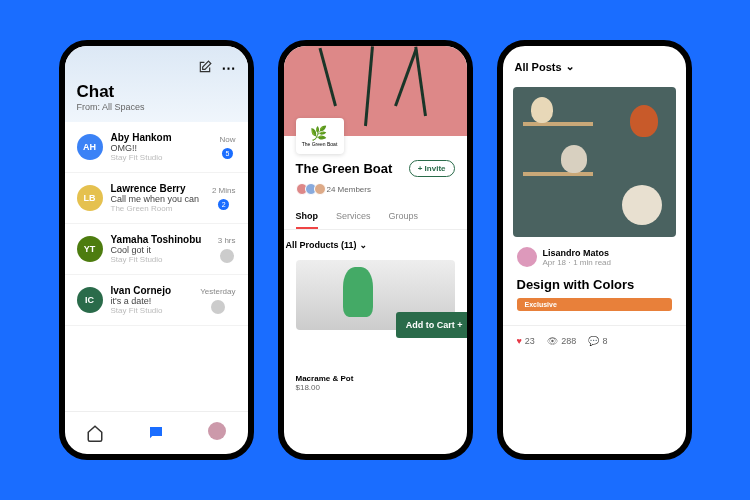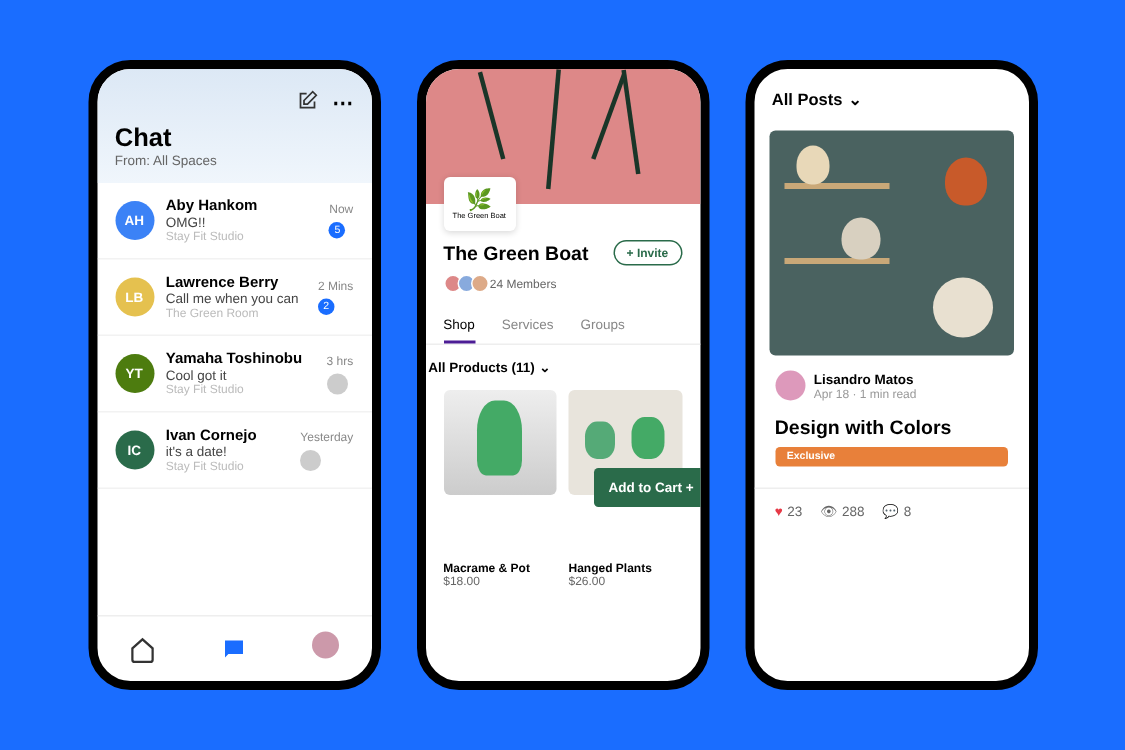--- a/index.html
+++ b/index.html
@@ -10,39 +10,39 @@
 .p1-title{font-size:17px;font-weight:700;margin-top:6px}
 .p1-sub{font-size:9px;color:#666}
 .p1-search{background:#fff;border-radius:6px;padding:6px 8px;margin-top:8px;display:flex;align-items:center;gap:6px;font-size:10px;color:#999;box-shadow:0 1px 3px rgba(0,0,0,.08)}
 .p1-list{flex:1;overflow:hidden}
 .p1-row{display:flex;align-items:center;padding:10px 12px;border-bottom:1px solid #f2f2f2;gap:8px}
 .avatar{width:26px;height:26px;border-radius:50%;display:flex;align-items:center;justify-content:center;font-size:9px;font-weight:600;color:#fff;flex-shrink:0}
 .p1-body{flex:1;min-width:0}
 .p1-name{font-size:10px;font-weight:700}
 .p1-msg{font-size:9px;color:#444}
 .p1-studio{font-size:8px;color:#bbb}
-.p1-meta{display:flex;flex-direction:column;align-items:flex-start;gap:4px}
+.p1-meta{display:flex;flex-direction:column;align-items:center;gap:4px}
 .p1-time{font-size:8px;color:#888}
 .badge{width:11px;height:11px;border-radius:50%;background:#1a6dff;color:#fff;font-size:7px;display:flex;align-items:center;justify-content:center}
 .mini{width:14px;height:14px;border-radius:50%;background:#ccc}
 .p1-nav{display:flex;justify-content:space-around;align-items:center;padding:10px 0;border-top:1px solid #eee}
 .p1-nav span{font-size:16px}
 .p2-hero{height:90px;background:#d88;position:relative}
 .leaf{position:absolute;width:3px;height:60px;background:#1a3528;transform-origin:bottom}
 .p2-logo{position:absolute;bottom:-18px;left:12px;width:48px;height:36px;background:#fff;border-radius:4px;display:flex;flex-direction:column;align-items:center;justify-content:center;font-size:5px;box-shadow:0 1px 4px rgba(0,0,0,.15)}
 .p2-head{padding:24px 12px 8px}
 .p2-titlerow{display:flex;justify-content:space-between;align-items:center}
 .p2-title{font-size:13px;font-weight:700}
 .invite{border:1px solid #2a6b4a;color:#2a6b4a;border-radius:12px;padding:3px 8px;font-size:8px;font-weight:600}
 .p2-members{display:flex;align-items:center;gap:4px;margin-top:6px;font-size:8px;color:#666}
 .memav{display:flex}
 .memav div{width:12px;height:12px;border-radius:50%;margin-right:-3px;border:1px solid #fff}
 .tabs{display:flex;gap:18px;padding:0 12px;border-bottom:1px solid #eee;margin-top:8px;font-size:9px}
 .tab{padding-bottom:6px;color:#888}
-.tab.active{color:#000;font-weight:400;border-bottom:2px solid #4c1d95}
+.tab.active{color:#000;font-weight:700;border-bottom:2px solid #ef4444}
 .p2-filter{padding:10px 2px;font-size:9px;font-weight:600;display:flex;align-items:center;gap:3px}
 .p2-prods{display:flex;gap:8px;padding:0 12px;position:relative}
 .prod{flex:1}
 .prod-img{height:70px;border-radius:4px;background:#ddd;position:relative;overflow:hidden}
 .prod-name{font-size:8px;font-weight:600;margin-top:44px}
 .prod-price{font-size:8px;color:#666}
 .cartbtn{position:absolute;right:-6px;top:52px;background:#2a6b4a;color:#fff;font-size:9px;font-weight:600;padding:8px 10px;border-radius:3px;z-index:2}
 .p3-top{padding:14px 12px;font-size:11px;font-weight:700;display:flex;align-items:flex-end;gap:4px}
 .p3-img{height:150px;background:#4a6260;position:relative;margin:0 10px 0;border-radius:4px;overflow:hidden}
 .shelf{position:absolute;left:10px;width:70px;height:4px;background:#c9a878}
@@ -175,28 +175,20 @@
     <span>⌄</span>
   </div>
   <div class="p2-prods">
     <div class="prod">
       <div class="prod-img" style="background:linear-gradient(#eee,#ccc)">
         <div style="position:absolute;left:30%;top:10%;width:30px;height:50px;background:#4a6;border-radius:40% 40% 20% 20%"></div>
       </div>
       <div class="prod-name">Macrame &amp; Pot</div>
       <div class="prod-price">$18.00</div>
     </div>
-    <div class="prod">
-      <div class="prod-img" style="background:#e8e4dc">
-        <div style="position:absolute;left:15%;top:30%;width:20px;height:25px;background:#5a7;border-radius:40%"></div>
-        <div style="position:absolute;right:15%;top:25%;width:22px;height:28px;background:#4a6;border-radius:40%"></div>
-      </div>
-      <div class="prod-name">Hanged Plants</div>
-      <div class="prod-price">$26.00</div>
-    </div>
     <div class="cartbtn">Add to Cart +</div>
   </div>
 </div>
 
 <div class="phone">
   <div class="p3-top">
     <span>All Posts</span>
     <span>⌄</span>
   </div>
   <div class="p3-img">

